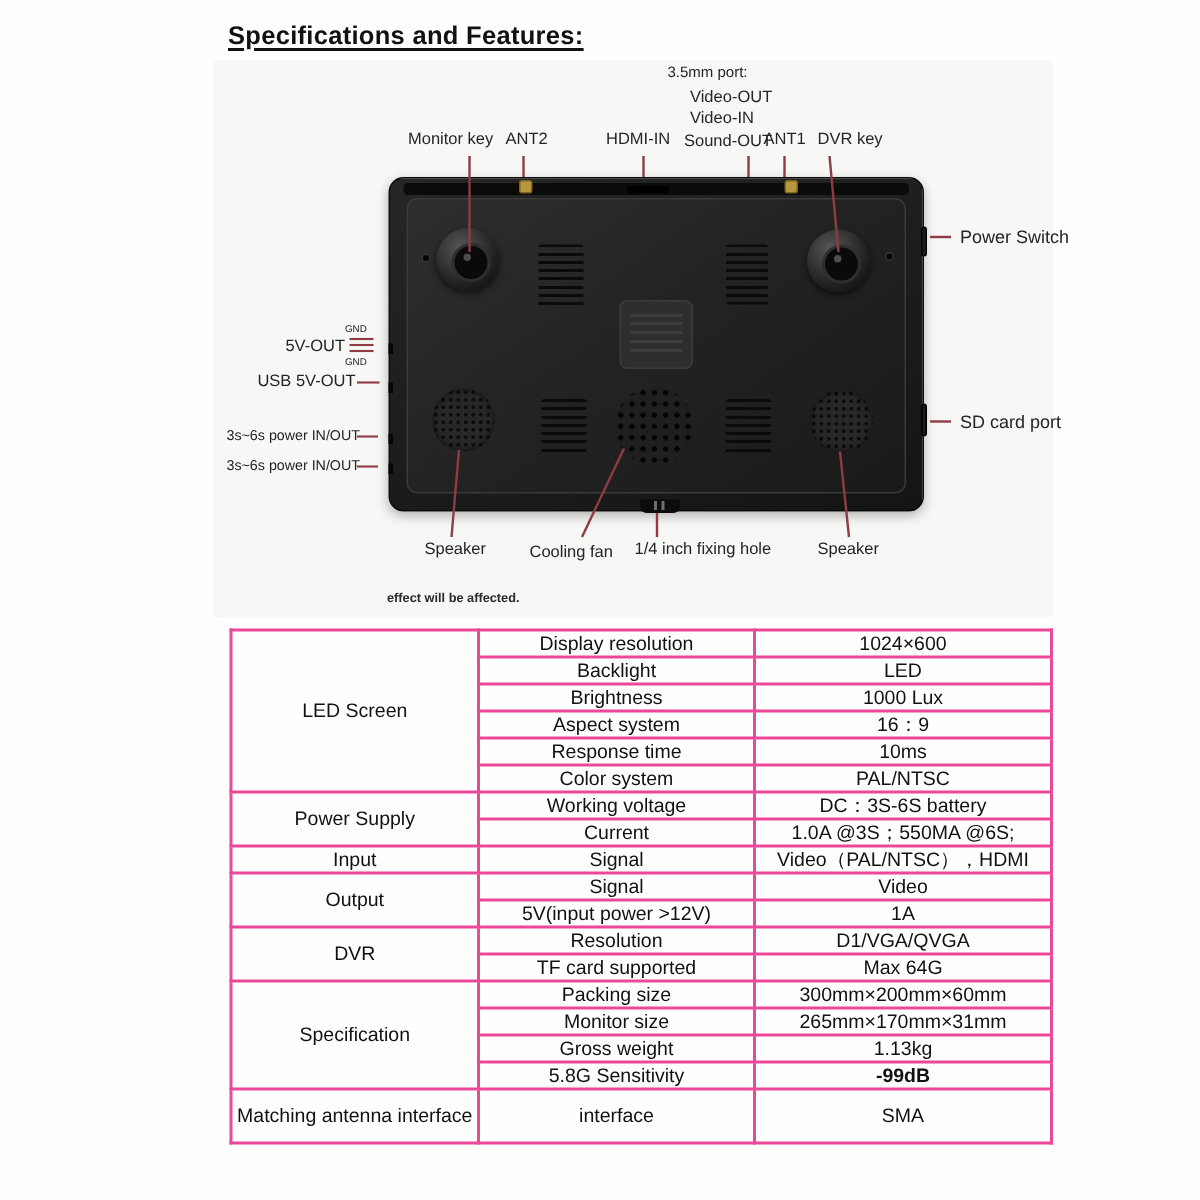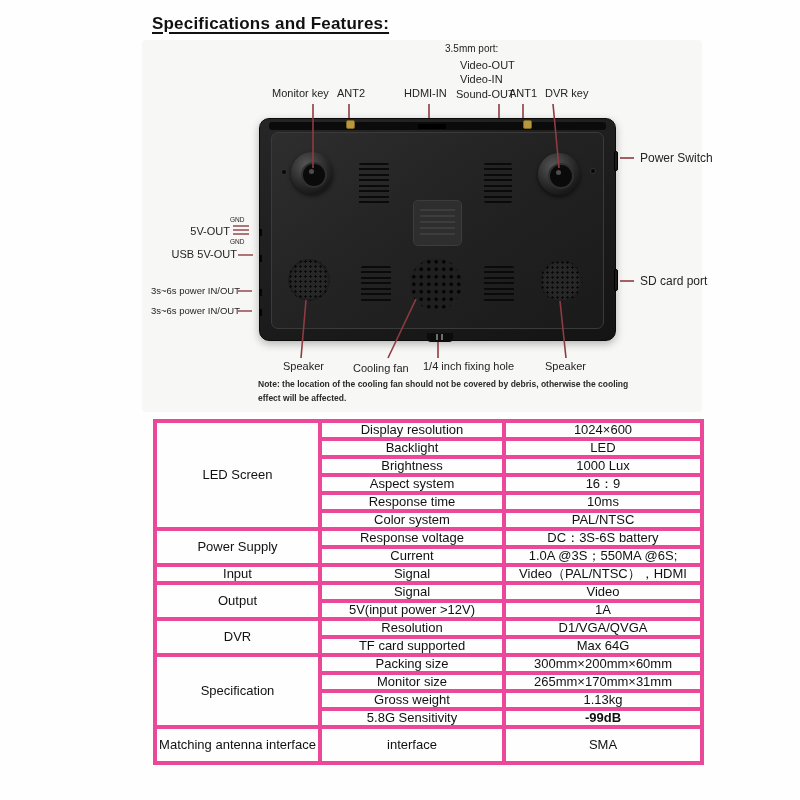--- a/index.html
+++ b/index.html
@@ -61,21 +61,21 @@
   .btab i { position:absolute; top:1px; width:2px; height:6px; background:#6f6f6f; }
   .sidebump { position:absolute; right:-3px; width:4px; background:#1b1b1b;
               border:1px solid #000; border-radius:2px; }
   .lnotch { position:absolute; left:-1px; width:3px; height:7px; background:#050505; }
 
   svg.overlay { position:absolute; left:0; top:0; z-index:5; pointer-events:none; }
 
   
   table.spec { position:absolute; left:153px; top:419px; border-collapse:collapse;
                font-size:13px; color:#111; table-layout:fixed; }
-  table.spec td { border:4px solid #ec4899; text-align:center; vertical-align:middle;
+  table.spec td { border:2px solid #ec4899; text-align:center; vertical-align:middle;
                   height:18px; line-height:1.05; padding:0 2px; overflow:hidden; }
   td.c1 { width:165px; } td.c2 { width:184px; } td.c3 { width:198px; }
   td.vtop { vertical-align:top; padding-top:2px; }
   tr.tall td { height:36px; }
   .bold { font-weight:bold; }
 </style>
 </head>
 <body>
 
 <div class="page">
@@ -165,21 +165,20 @@
   <div class="lbl sz6" style="left:230px; top:239px;">GND</div>
   <div class="lbl sz11 ralign" style="left:150px; top:249px; width:87px;">USB 5V-OUT</div>
   <div class="lbl sz95" style="left:151px; top:286px;">3s~6s power IN/OUT</div>
   <div class="lbl sz95" style="left:151px; top:306px;">3s~6s power IN/OUT</div>
 
   <div class="lbl sz11" style="left:283px; top:361px;">Speaker</div>
   <div class="lbl sz11" style="left:353px; top:363px;">Cooling fan</div>
   <div class="lbl sz11" style="left:423px; top:361px;">1/4 inch fixing hole</div>
   <div class="lbl sz11" style="left:545px; top:361px;">Speaker</div>
 
-  <div class="lbl note" style="left:258px; top:380px;">Note: the location of the cooling fan should not be covered by debris, otherwise the cooling</div>
   <div class="lbl note" style="left:258px; top:394px;">effect will be affected.</div>
 
   <table class="spec">
     <tbody>
         <tr>
       <td class="c1" rowspan="6">LED Screen</td>
       <td class="c2">Display resolution</td>
       <td class="c3">1024×600</td>
     </tr>
     <tr>
@@ -197,21 +196,21 @@
     <tr>
       <td class="c2">Response time</td>
       <td class="c3">10ms</td>
     </tr>
     <tr>
       <td class="c2">Color system</td>
       <td class="c3">PAL/NTSC</td>
     </tr>
     <tr>
       <td class="c1" rowspan="2">Power Supply</td>
-      <td class="c2">Response voltage</td>
+      <td class="c2">Working voltage</td>
       <td class="c3">DC：3S-6S battery</td>
     </tr>
     <tr>
       <td class="c2">Current</td>
       <td class="c3">1.0A @3S；550MA @6S;</td>
     </tr>
     <tr>
       <td class="c1">Input</td>
       <td class="c2">Signal</td>
       <td class="c3">Video（PAL/NTSC），HDMI</td>

